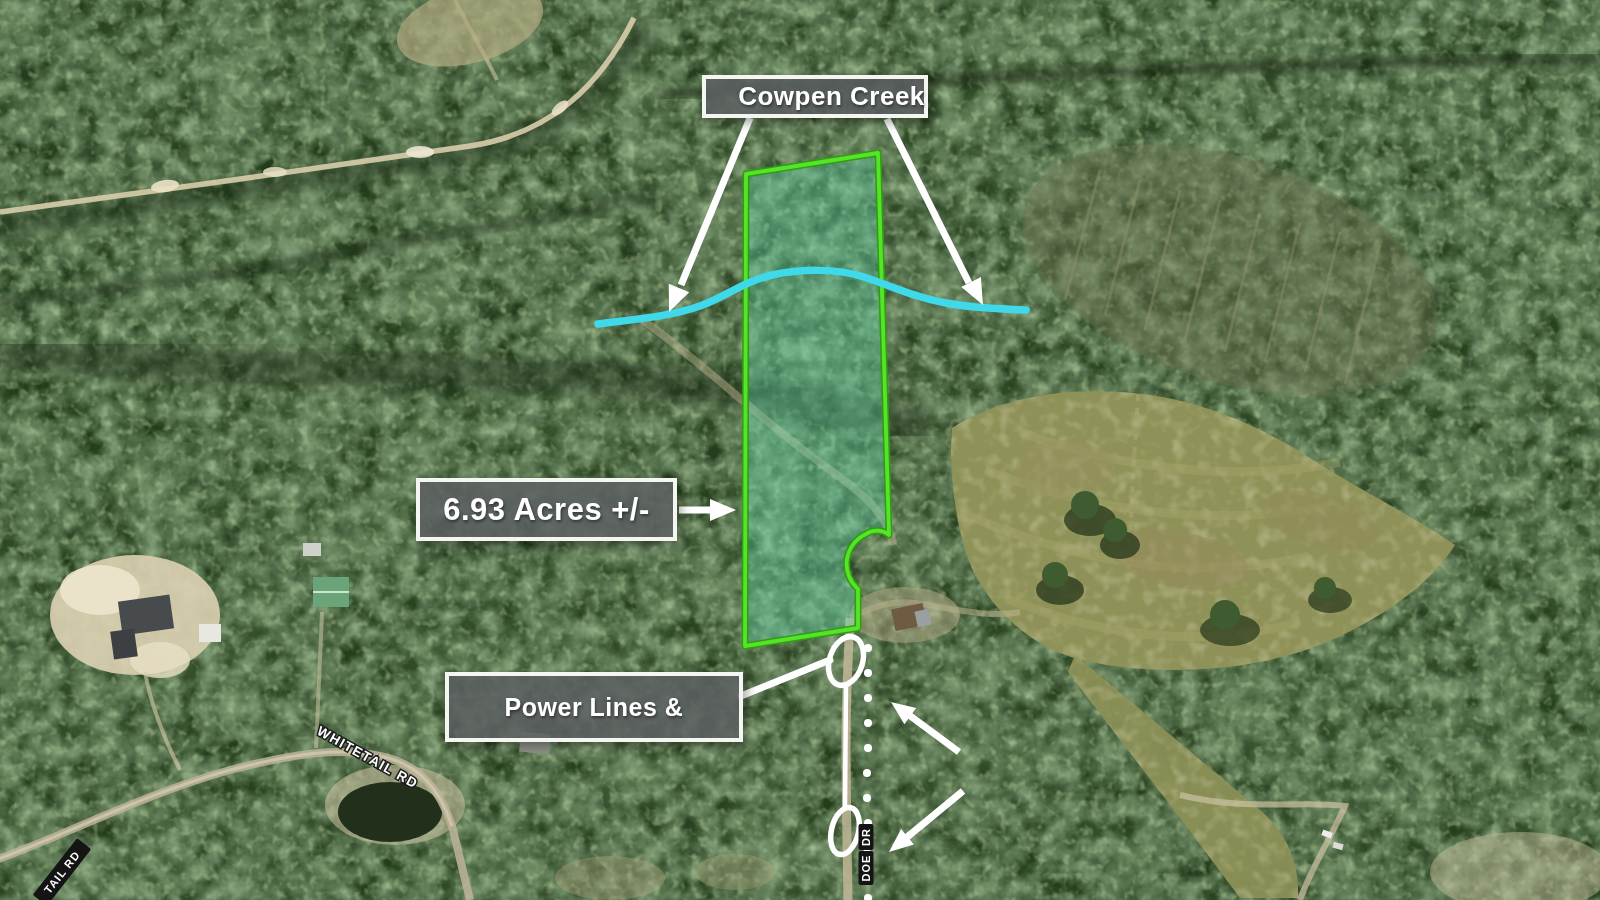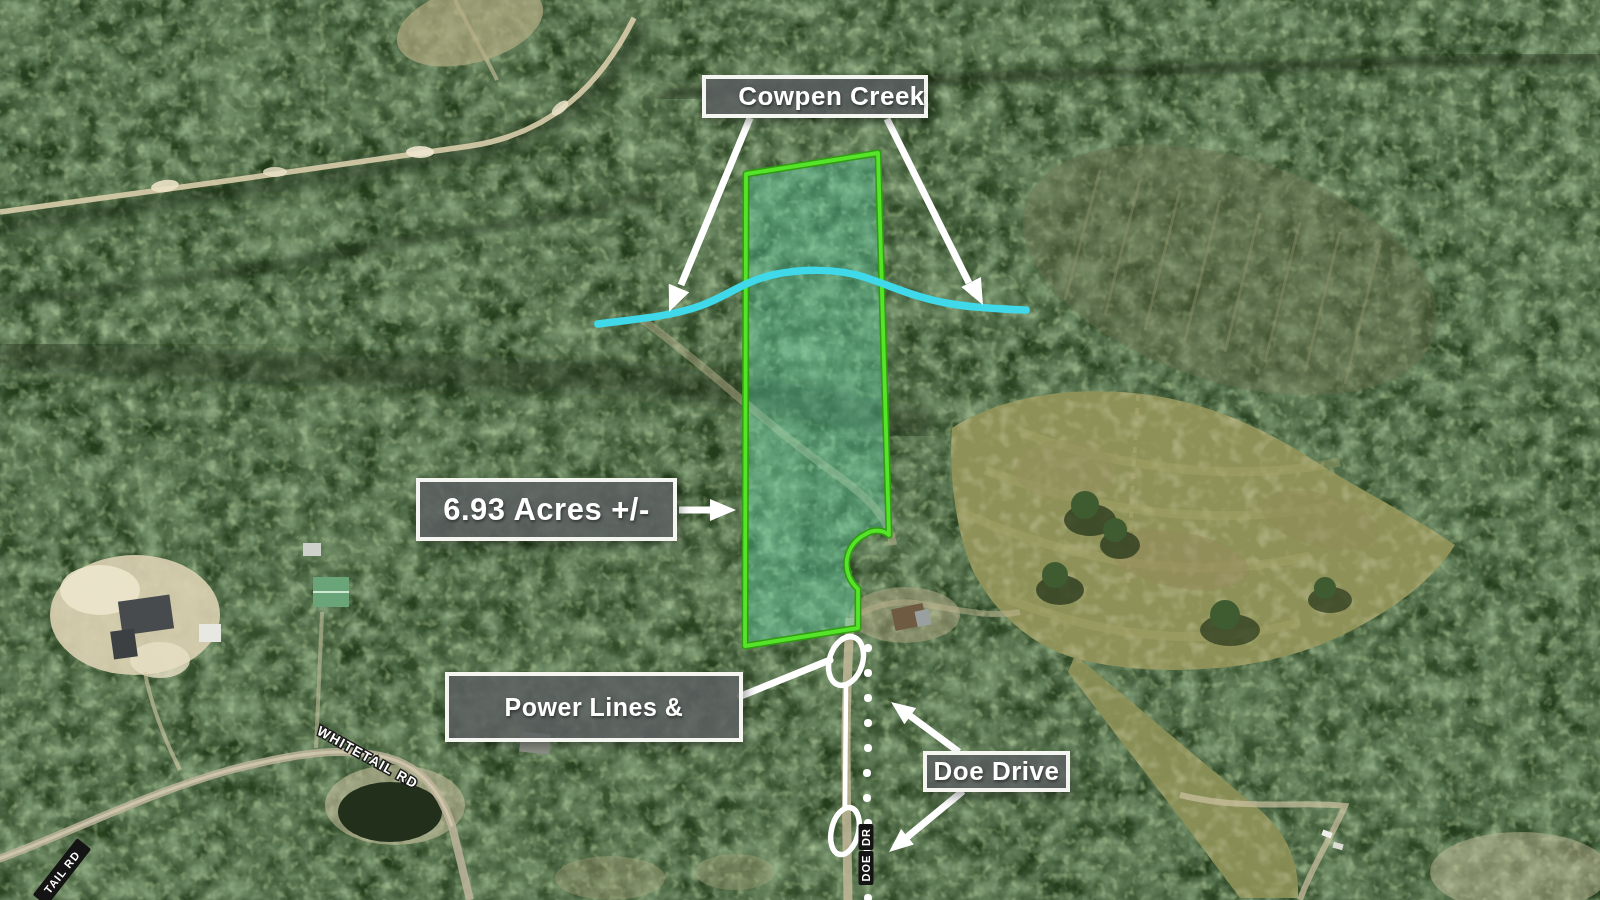--- a/index.html
+++ b/index.html
@@ -242,17 +242,14 @@
 </div>
 
 <div class="map-label lbl-acres">
   <span>6.93 Acres +/-</span>
 </div>
 
 <div class="map-label lbl-power">
   <span>Power Lines &amp;</span>
 </div>
 
-<div class="map-label lbl-doe">
-  <span>Doe Drive</span>
-</div>
 
 </div>
 
 </body></html>

